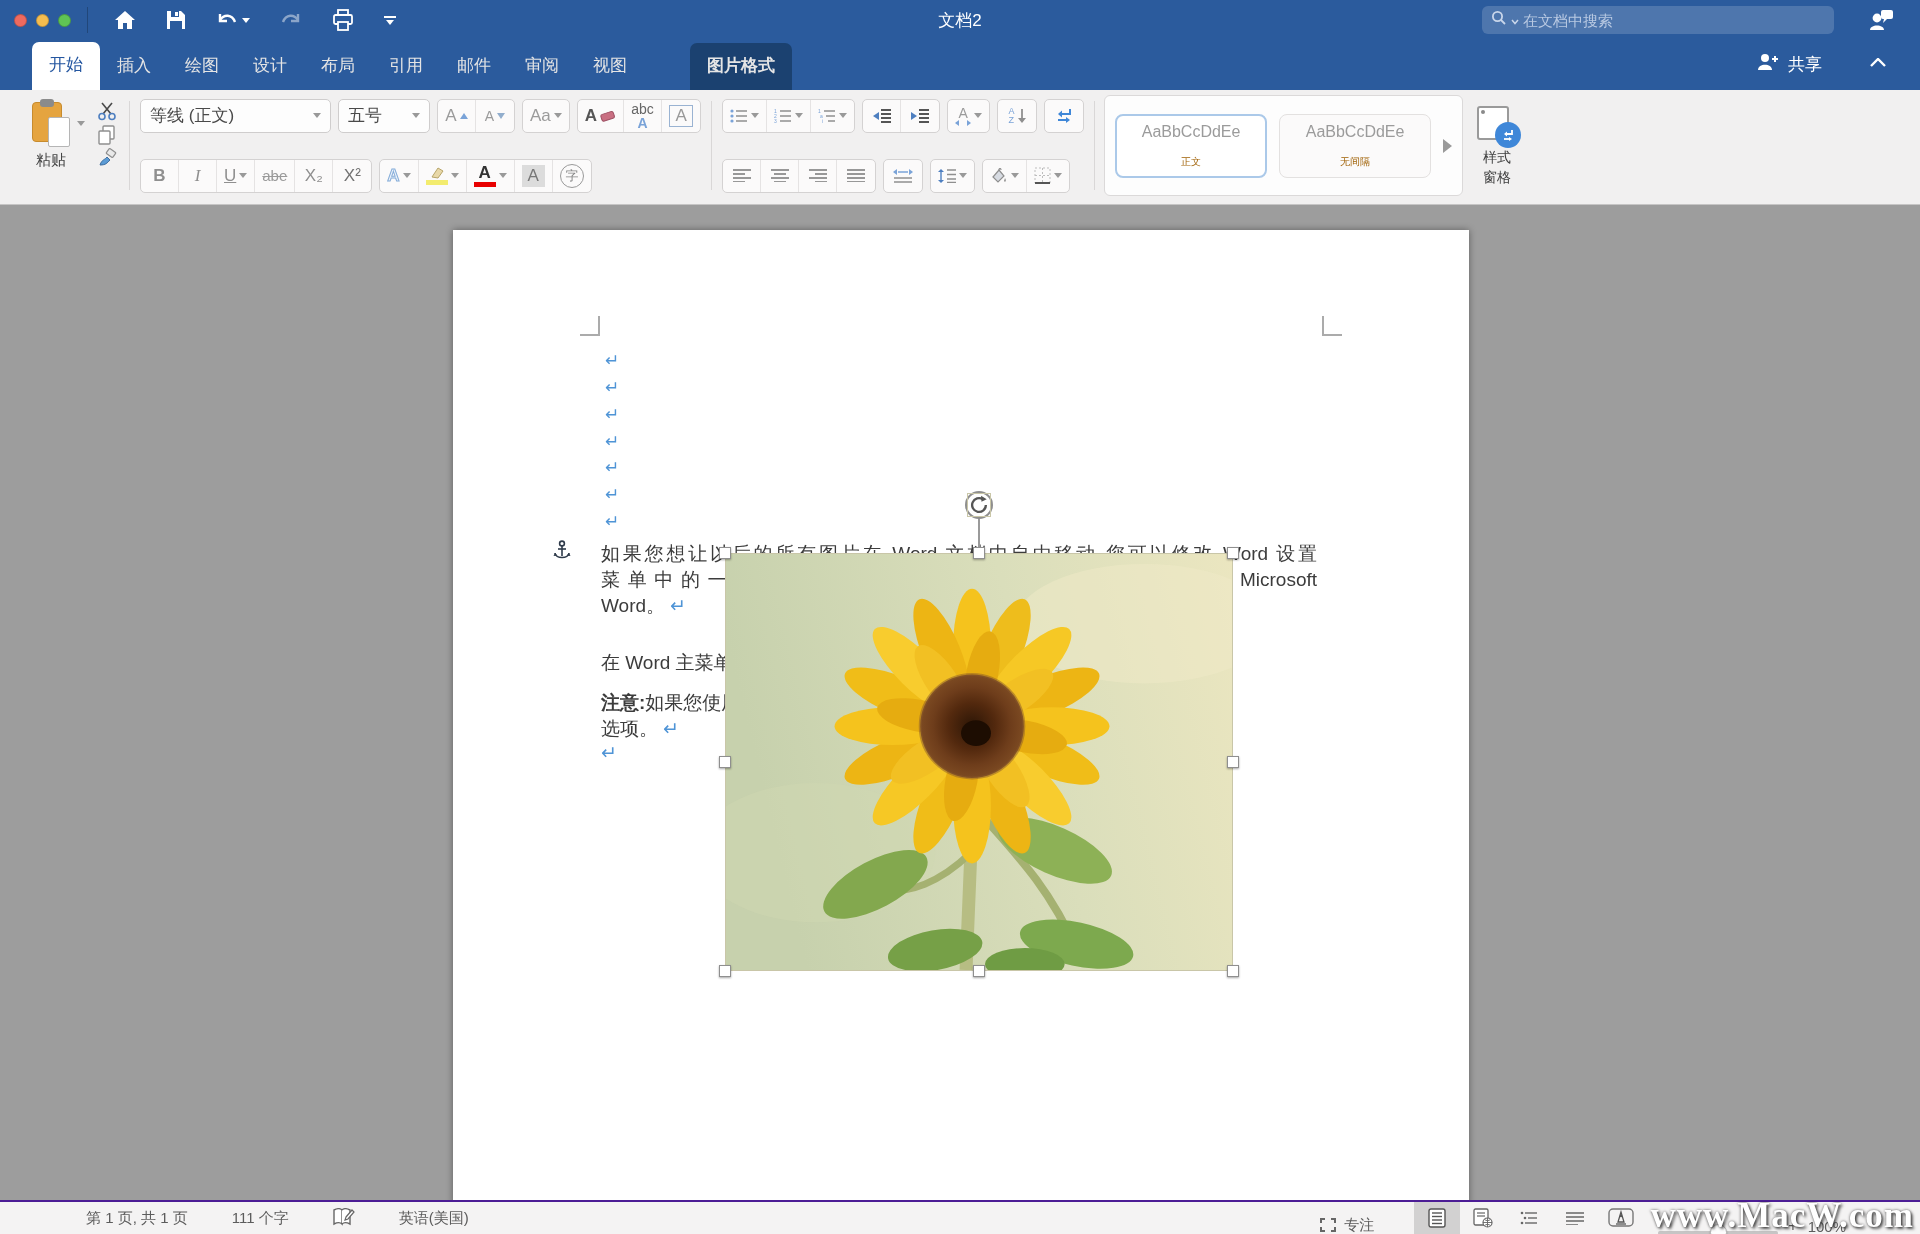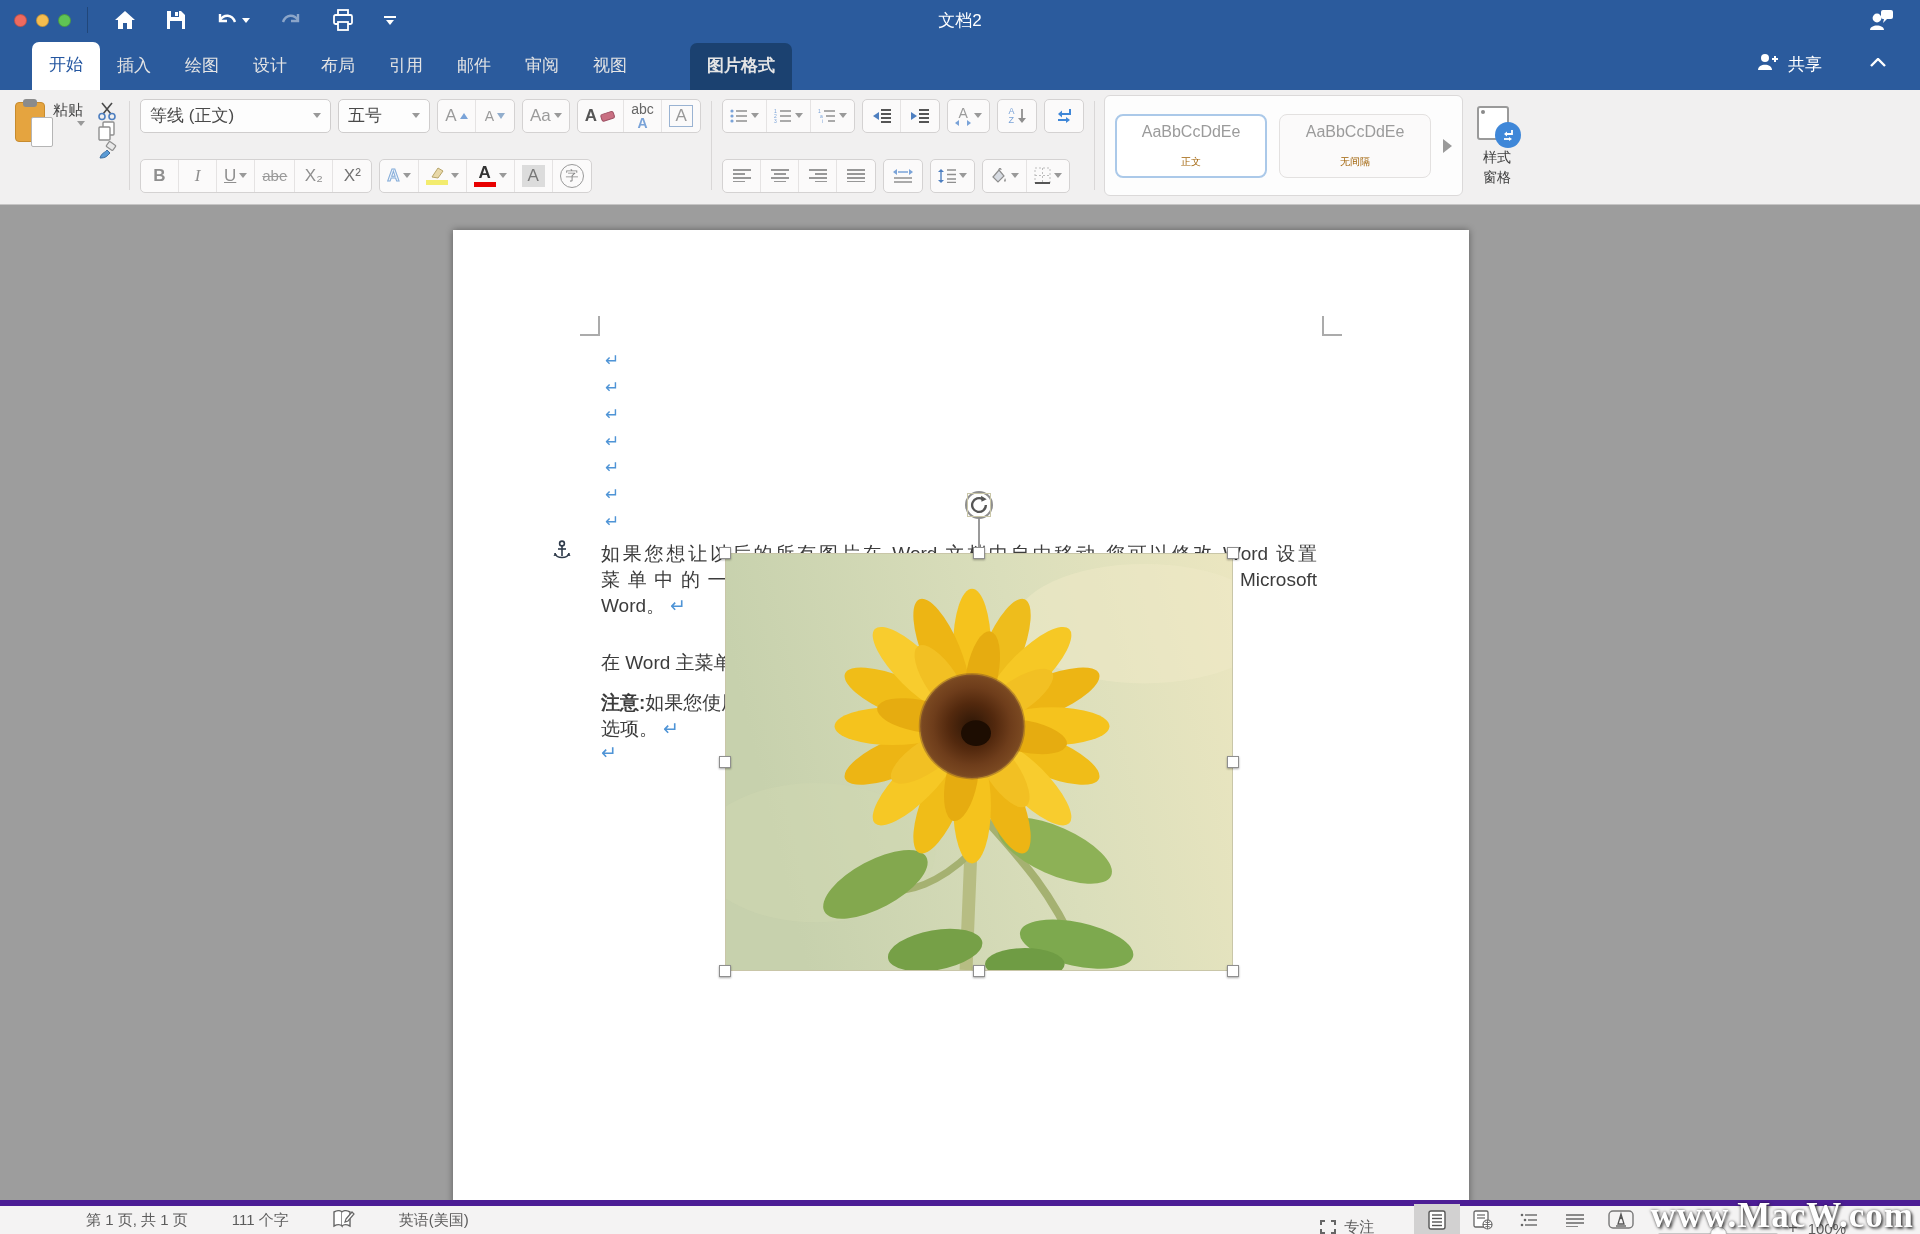--- a/index.html
+++ b/index.html
@@ -51,21 +51,21 @@
 .fx-a{color:#eef4fb;-webkit-text-stroke:1px #86add9;font-weight:bold}
 .red-a{color:#333;font-weight:bold;line-height:1;display:flex;flex-direction:column;align-items:center}
 .red-a .bar{width:22px;height:5px;background:#e80000;margin-top:1px}
 .hl-icon{display:flex;flex-direction:column;align-items:center}
 .hl-icon .bar{width:22px;height:5px;background:#f3ec6e;margin-top:1px}
 .shade-a{background:#dcdcdc;padding:1px 6px;color:#777}
 .circ-char{width:24px;height:24px;border:1px solid #999;border-radius:50%;display:flex;align-items:center;justify-content:center;font-size:13px;color:#888}
 .box-a{border:1px solid #9ab3d2;padding:0 5px;color:#999}
 .tri-up{width:0;height:0;border-left:4px solid transparent;border-right:4px solid transparent;border-bottom:6px solid #7aa3d8}
 .tri-dn{width:0;height:0;border-left:4px solid transparent;border-right:4px solid transparent;border-top:6px solid #92aecd}
-.paste{display:flex;flex-direction:row;width:72px;position:relative}
+.paste{display:flex;flex-direction:column;align-items:center;width:72px;position:relative}
 .clipboard{position:relative;width:38px;height:48px;margin-top:2px}
 .clip-board{position:absolute;left:0;top:3px;width:30px;height:40px;background:#e5a43f;border:1px solid #c78b2e;border-radius:4px}
 .clip-top{position:absolute;left:8px;top:0;width:14px;height:8px;background:#8b8b8b;border-radius:3px}
 .clip-page{position:absolute;right:0;bottom:0;width:22px;height:30px;background:#fff;border:1px solid #b5b5b5;border-radius:2px}
 .paste-caret{position:absolute;right:2px;top:24px}
 .paste-label{font-size:15px;color:#444;margin-top:4px}
 .cliptools{display:flex;flex-direction:column;justify-content:space-between;padding:4px 2px 2px 10px}
 .cliptools .tool{height:20px;display:flex;align-items:center;justify-content:center}
 
 
@@ -98,21 +98,21 @@
 .pic{position:absolute;left:272px;top:323px;width:508px;height:418px}
 .pic svg{display:block;width:100%;height:100%;border:1px solid #c9c6a8}
 .handle{position:absolute;width:12px;height:12px;background:#fff;border:1px solid #8f8f8f;box-shadow:0 1px 2px rgba(0,0,0,.35);z-index:4}
 .h-nw{left:-6px;top:-6px}.h-n{left:calc(50% - 6px);top:-6px}.h-ne{right:-6px;top:-6px}
 .h-w{left:-6px;top:calc(50% - 6px)}.h-e{right:-6px;top:calc(50% - 6px)}
 .h-sw{left:-6px;bottom:-6px}.h-s{left:calc(50% - 6px);bottom:-6px}.h-se{right:-6px;bottom:-6px}
 .rot-stem{position:absolute;left:calc(50% - 1px);top:-36px;width:2px;height:32px;background:#9a9a9a}
 .rot{position:absolute;left:calc(50% - 14px);top:-62px;width:28px;height:28px;border:2px solid #8f8f8f;border-radius:50%;background:#fff;display:flex;align-items:center;justify-content:center;z-index:5}
 
 
-.statusbar{position:absolute;left:0;bottom:0;width:1920px;height:34px;background:#f4f3f3;border-top:6px solid #4c1d95;display:flex;align-items:center;font-size:15px;color:#5c5c5c}
+.statusbar{position:absolute;left:0;bottom:0;width:1920px;height:34px;background:#f4f3f3;border-top:2px solid #4c1d95;display:flex;align-items:center;font-size:15px;color:#5c5c5c}
 .sb-left{display:flex;align-items:center;gap:44px;padding-left:86px}
 .sb-right{margin-left:auto;display:flex;align-items:flex-end;padding-right:74px}
 .focus-btn{display:flex;align-items:center;gap:8px;margin-right:40px}
 .vbtn{width:46px;height:33px;display:flex;align-items:center;justify-content:center}
 .vbtn.selected{background:#d2d1d1}
 .slider{position:relative;width:120px;height:4px;background:#c6c5c5;border-radius:2px;margin:0 10px 0 14px}
 .thumb{position:absolute;left:52px;top:-7px;width:17px;height:17px;border-radius:50%;background:#fdfdfd;border:1px solid #b4b4b4;box-shadow:0 1px 2px rgba(0,0,0,.3)}
 .zoom-plus{color:#555;font-size:16px;margin-right:10px}
 .watermark{position:absolute;right:6px;bottom:-2px;z-index:60;font-family:"Liberation Serif","DejaVu Serif",serif;font-size:35px;font-weight:bold;color:#fff;letter-spacing:1px;text-shadow:0 0 3px rgba(0,0,0,.6),2px 2px 3px rgba(60,60,60,.8)}
 .frame-icon{width:16px;height:14px;position:relative}
@@ -167,20 +167,30 @@
             <rect x="2" y="6" width="18" height="9" rx="1.5" fill="none" stroke="#fff" stroke-width="1.8"></rect>
             <rect x="6" y="13" width="10" height="8" fill="#2b5b9d" stroke="#fff" stroke-width="1.8"></rect>
           </svg>
         </span>
       <span class="custom-caret">
           <span class="bar"></span>
           <span class="mini-caret"></span>
         </span>
     </div>
     <div class="tb-title">文档2</div>
+    <div class="tb-search">
+      <span><svg width="16" height="16" viewBox="0 0 16 16">
+            <circle cx="6.5" cy="6.5" r="4.6" fill="none" stroke="#c9d6ea" stroke-width="1.8"></circle>
+            <line x1="10" y1="10" x2="14" y2="14" stroke="#c9d6ea" stroke-width="1.8"></line>
+          </svg></span>
+      <span><svg width="8" height="6" viewBox="0 0 8 6">
+            <path d="M1 1 L4 4.5 L7 1" fill="none" stroke="#c9d6ea" stroke-width="1.5"></path>
+          </svg></span>
+      <input type="text" placeholder="在文档中搜索" style="">
+    </div>
     <div class="tb-people">
       <svg width="26" height="24" viewBox="0 0 26 24">
           <rect x="13" y="2" width="12" height="9" rx="2" fill="#fff"></rect>
           <path d="M16 11 L15 15 L19 11" fill="#fff"></path>
           <circle cx="9" cy="10" r="4.4" fill="#fff"></circle>
           <path d="M2 22 C2 16 16 16 16 22 Z" fill="#fff"></path>
         </svg>
     </div>
   </div>
 

